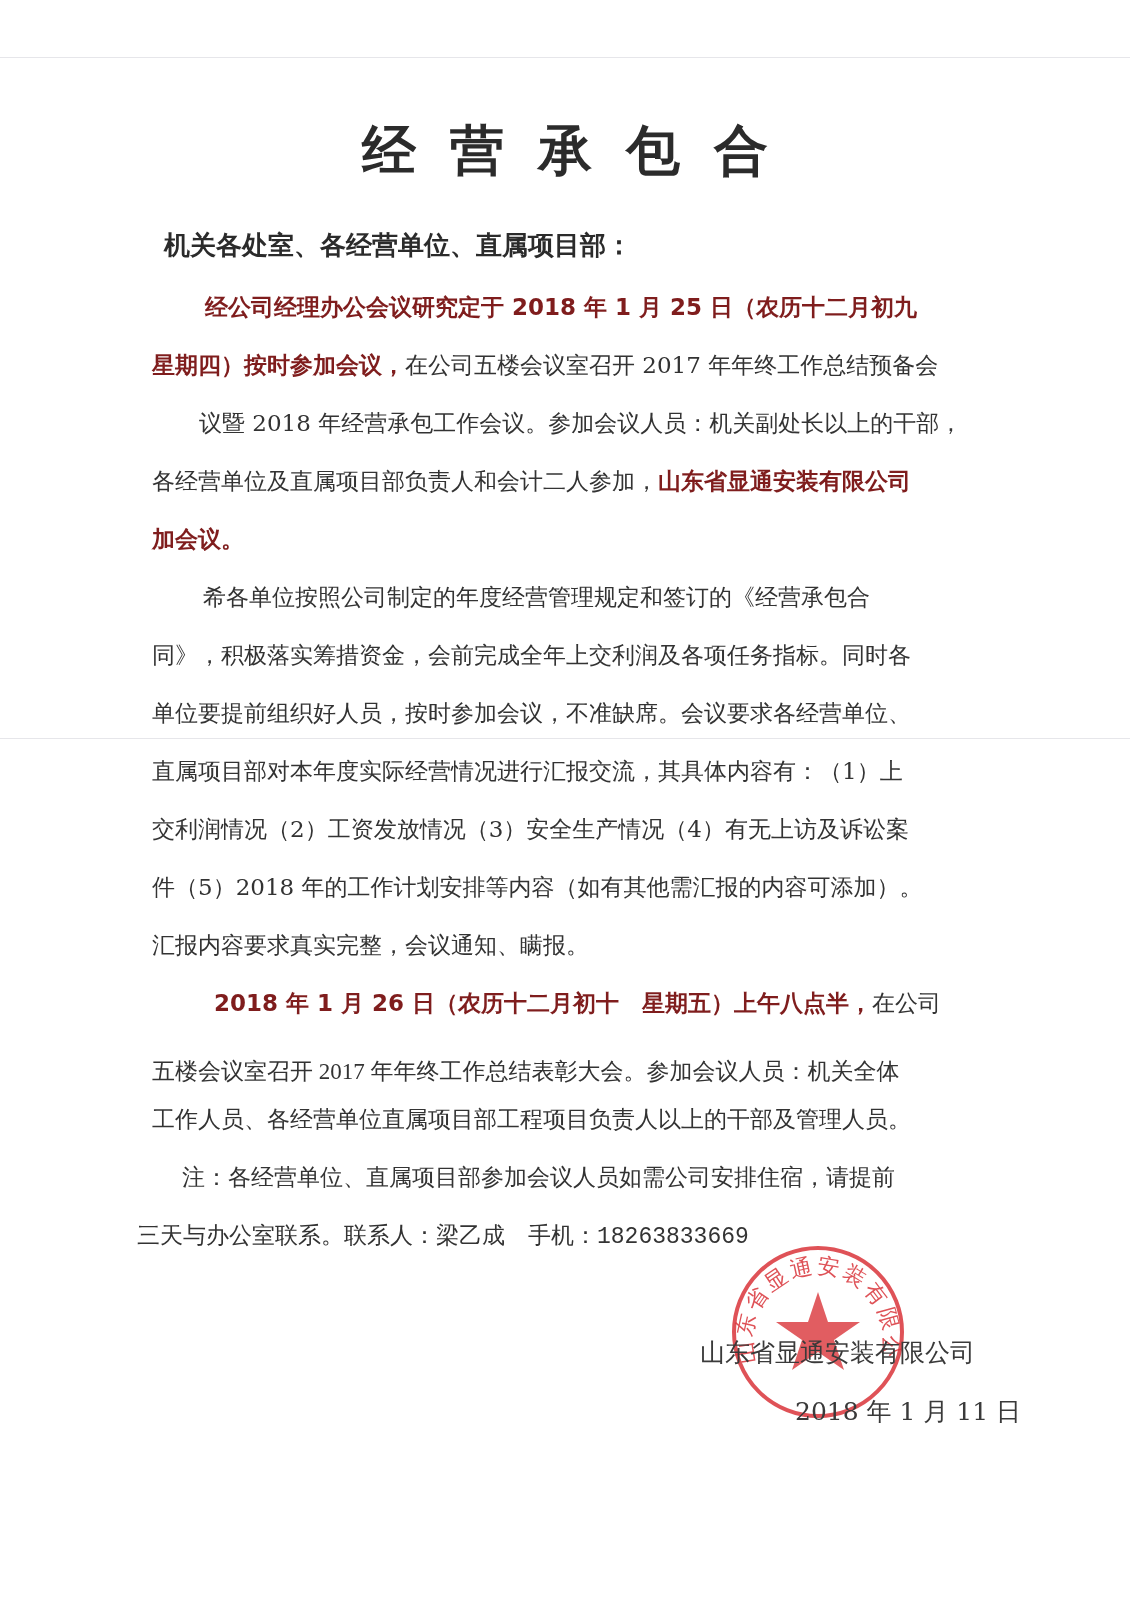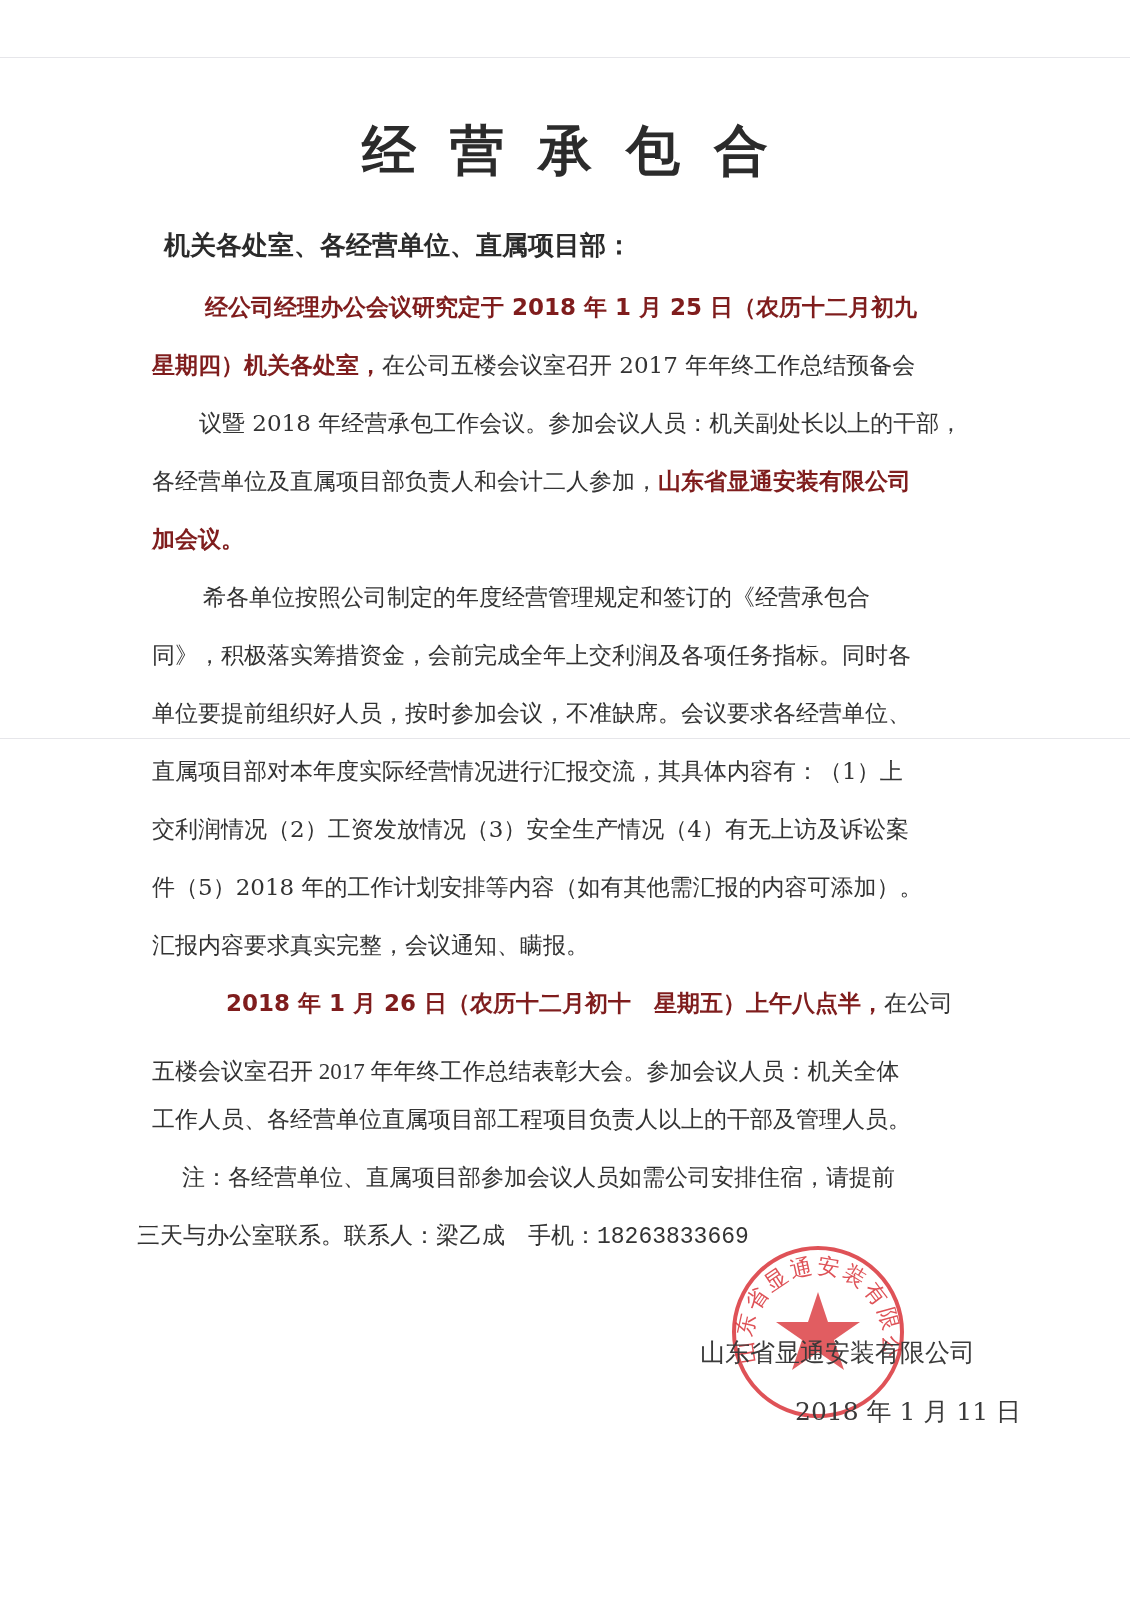--- a/index.html
+++ b/index.html
@@ -23,41 +23,41 @@
 <div class="scan-line" style="top:738px;"></div>
 
 <div class="title">经营承包合</div>
 
 <div class="addressee">机关各处室、各经营单位、直属项目部：</div>
 
 <div class="line" style="top:292px; left:205px;">
   <span class="b">经公司经理办公会议研究定于 2018 年 1 月 25 日（农历十二月初九</span>
 </div>
 <div class="line" style="top:350px;">
-  <span class="b">星期四）机关各处室，</span><span>在公司五楼会议室召开 2017 年年终工作总结预备会</span>
+  <span class="b">星期四）按时参加会议，</span><span>在公司五楼会议室召开 2017 年年终工作总结预备会</span>
 </div>
 <div class="line" style="top:408px;margin-left:47px;">
   <span>议暨 2018 年经营承包工作会议。参加会议人员：机关副处长以上的干部，</span>
 </div>
 <div class="line" style="top:466px;">
   <span>各经营单位及直属项目部负责人和会计二人参加，</span><span class="b">山东省显通安装有限公司</span>
 </div>
 <div class="line" style="top:524px;">
   <span class="b">加会议。</span>
 </div>
 
 <div class="line" style="top:582px; left:203px;">希各单位按照公司制定的年度经营管理规定和签订的《经营承包合</div>
 <div class="line" style="top:640px;">同》，积极落实筹措资金，会前完成全年上交利润及各项任务指标。同时各</div>
 <div class="line" style="top:698px;">单位要提前组织好人员，按时参加会议，不准缺席。会议要求各经营单位、</div>
 <div class="line" style="top:756px;">直属项目部对本年度实际经营情况进行汇报交流，其具体内容有：（1）上</div>
 <div class="line" style="top:814px;">交利润情况（2）工资发放情况（3）安全生产情况（4）有无上访及诉讼案</div>
 <div class="line" style="top:872px;">件（5）2018 年的工作计划安排等内容（如有其他需汇报的内容可添加）。</div>
 <div class="line" style="top:930px;">汇报内容要求真实完整，会议通知、瞒报。</div>
 
-<div class="line" style="top:988px; left:226px;text-align:right;">
+<div class="line" style="top:988px; left:214px;text-align:right;">
   <span class="b">2018 年 1 月 26 日（农历十二月初十　星期五）上午八点半，</span><span>在公司</span>
 </div>
 <div class="line" style="top:1056px;font-family:Liberation Serif, serif;">
   <span>五楼会议室召开 2017 年年终工作总结表彰大会。参加会议人员：机关全体</span>
 </div>
 <div class="line" style="top:1104px;">
   <span>工作人员、各经营单位直属项目部工程项目负责人以上的干部及管理人员。</span>
 </div>
 
 <div class="line" style="top:1162px; left:182px;">注：各经营单位、直属项目部参加会议人员如需公司安排住宿，请提前</div>

